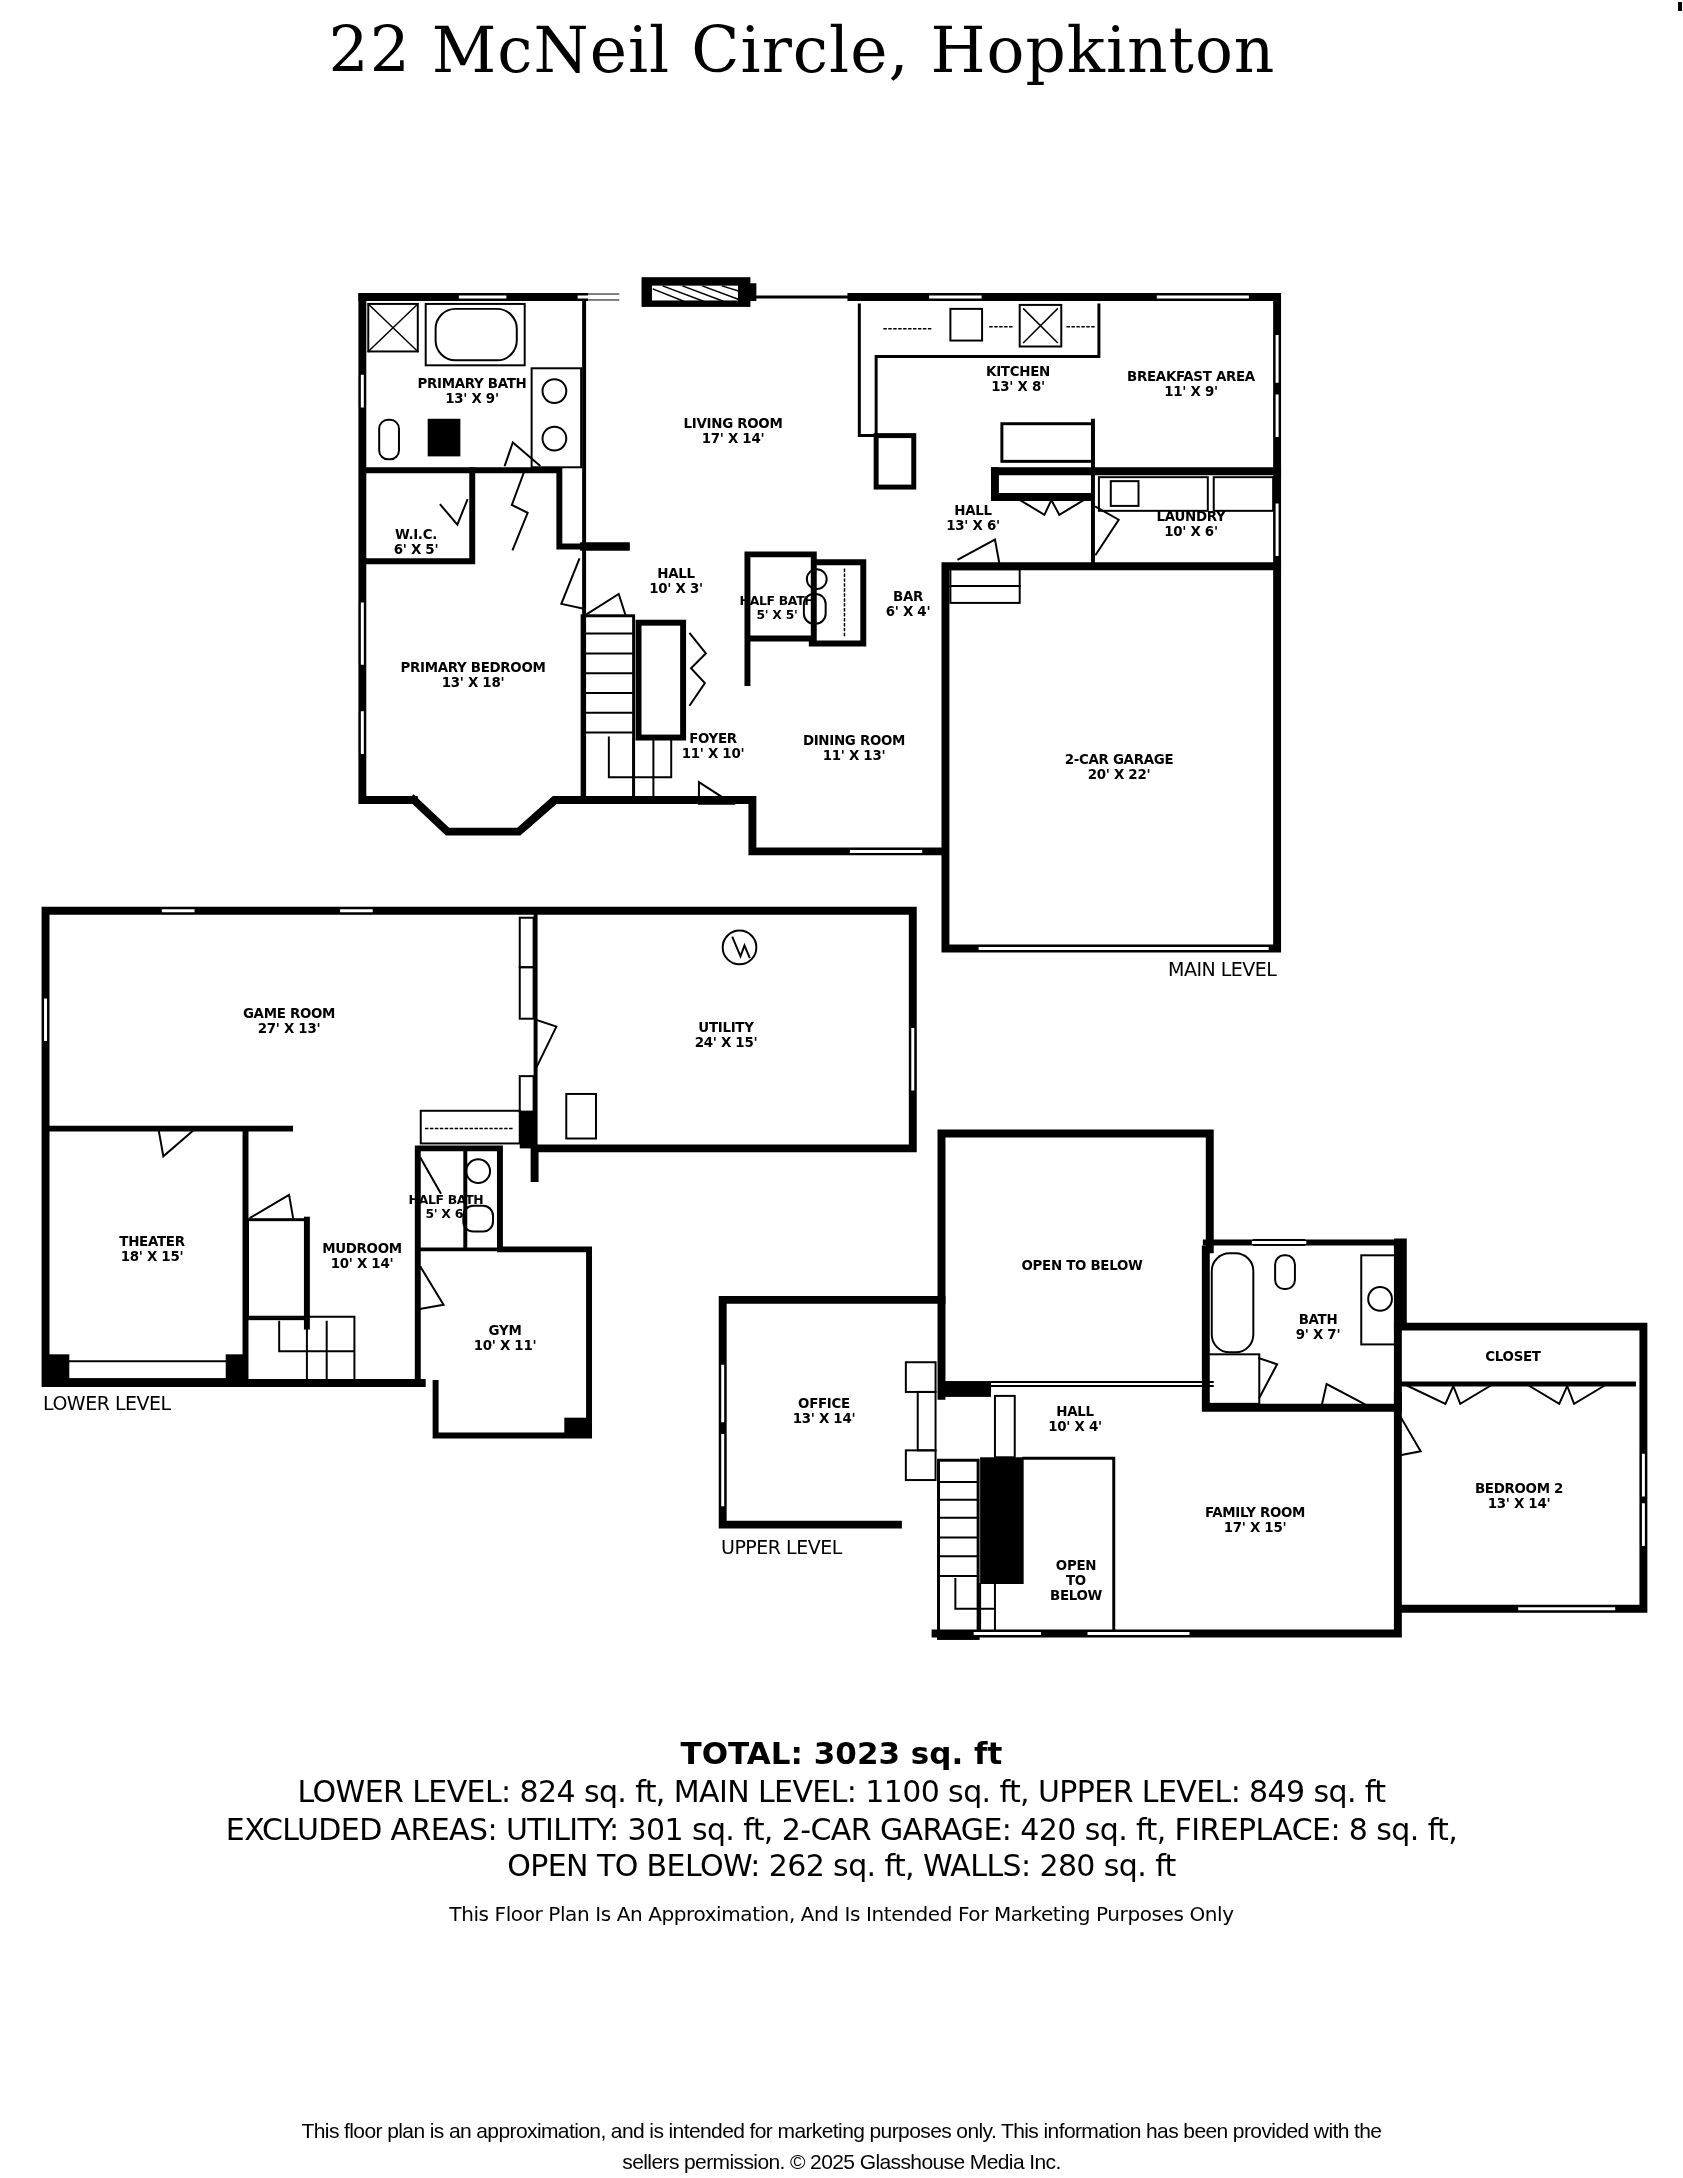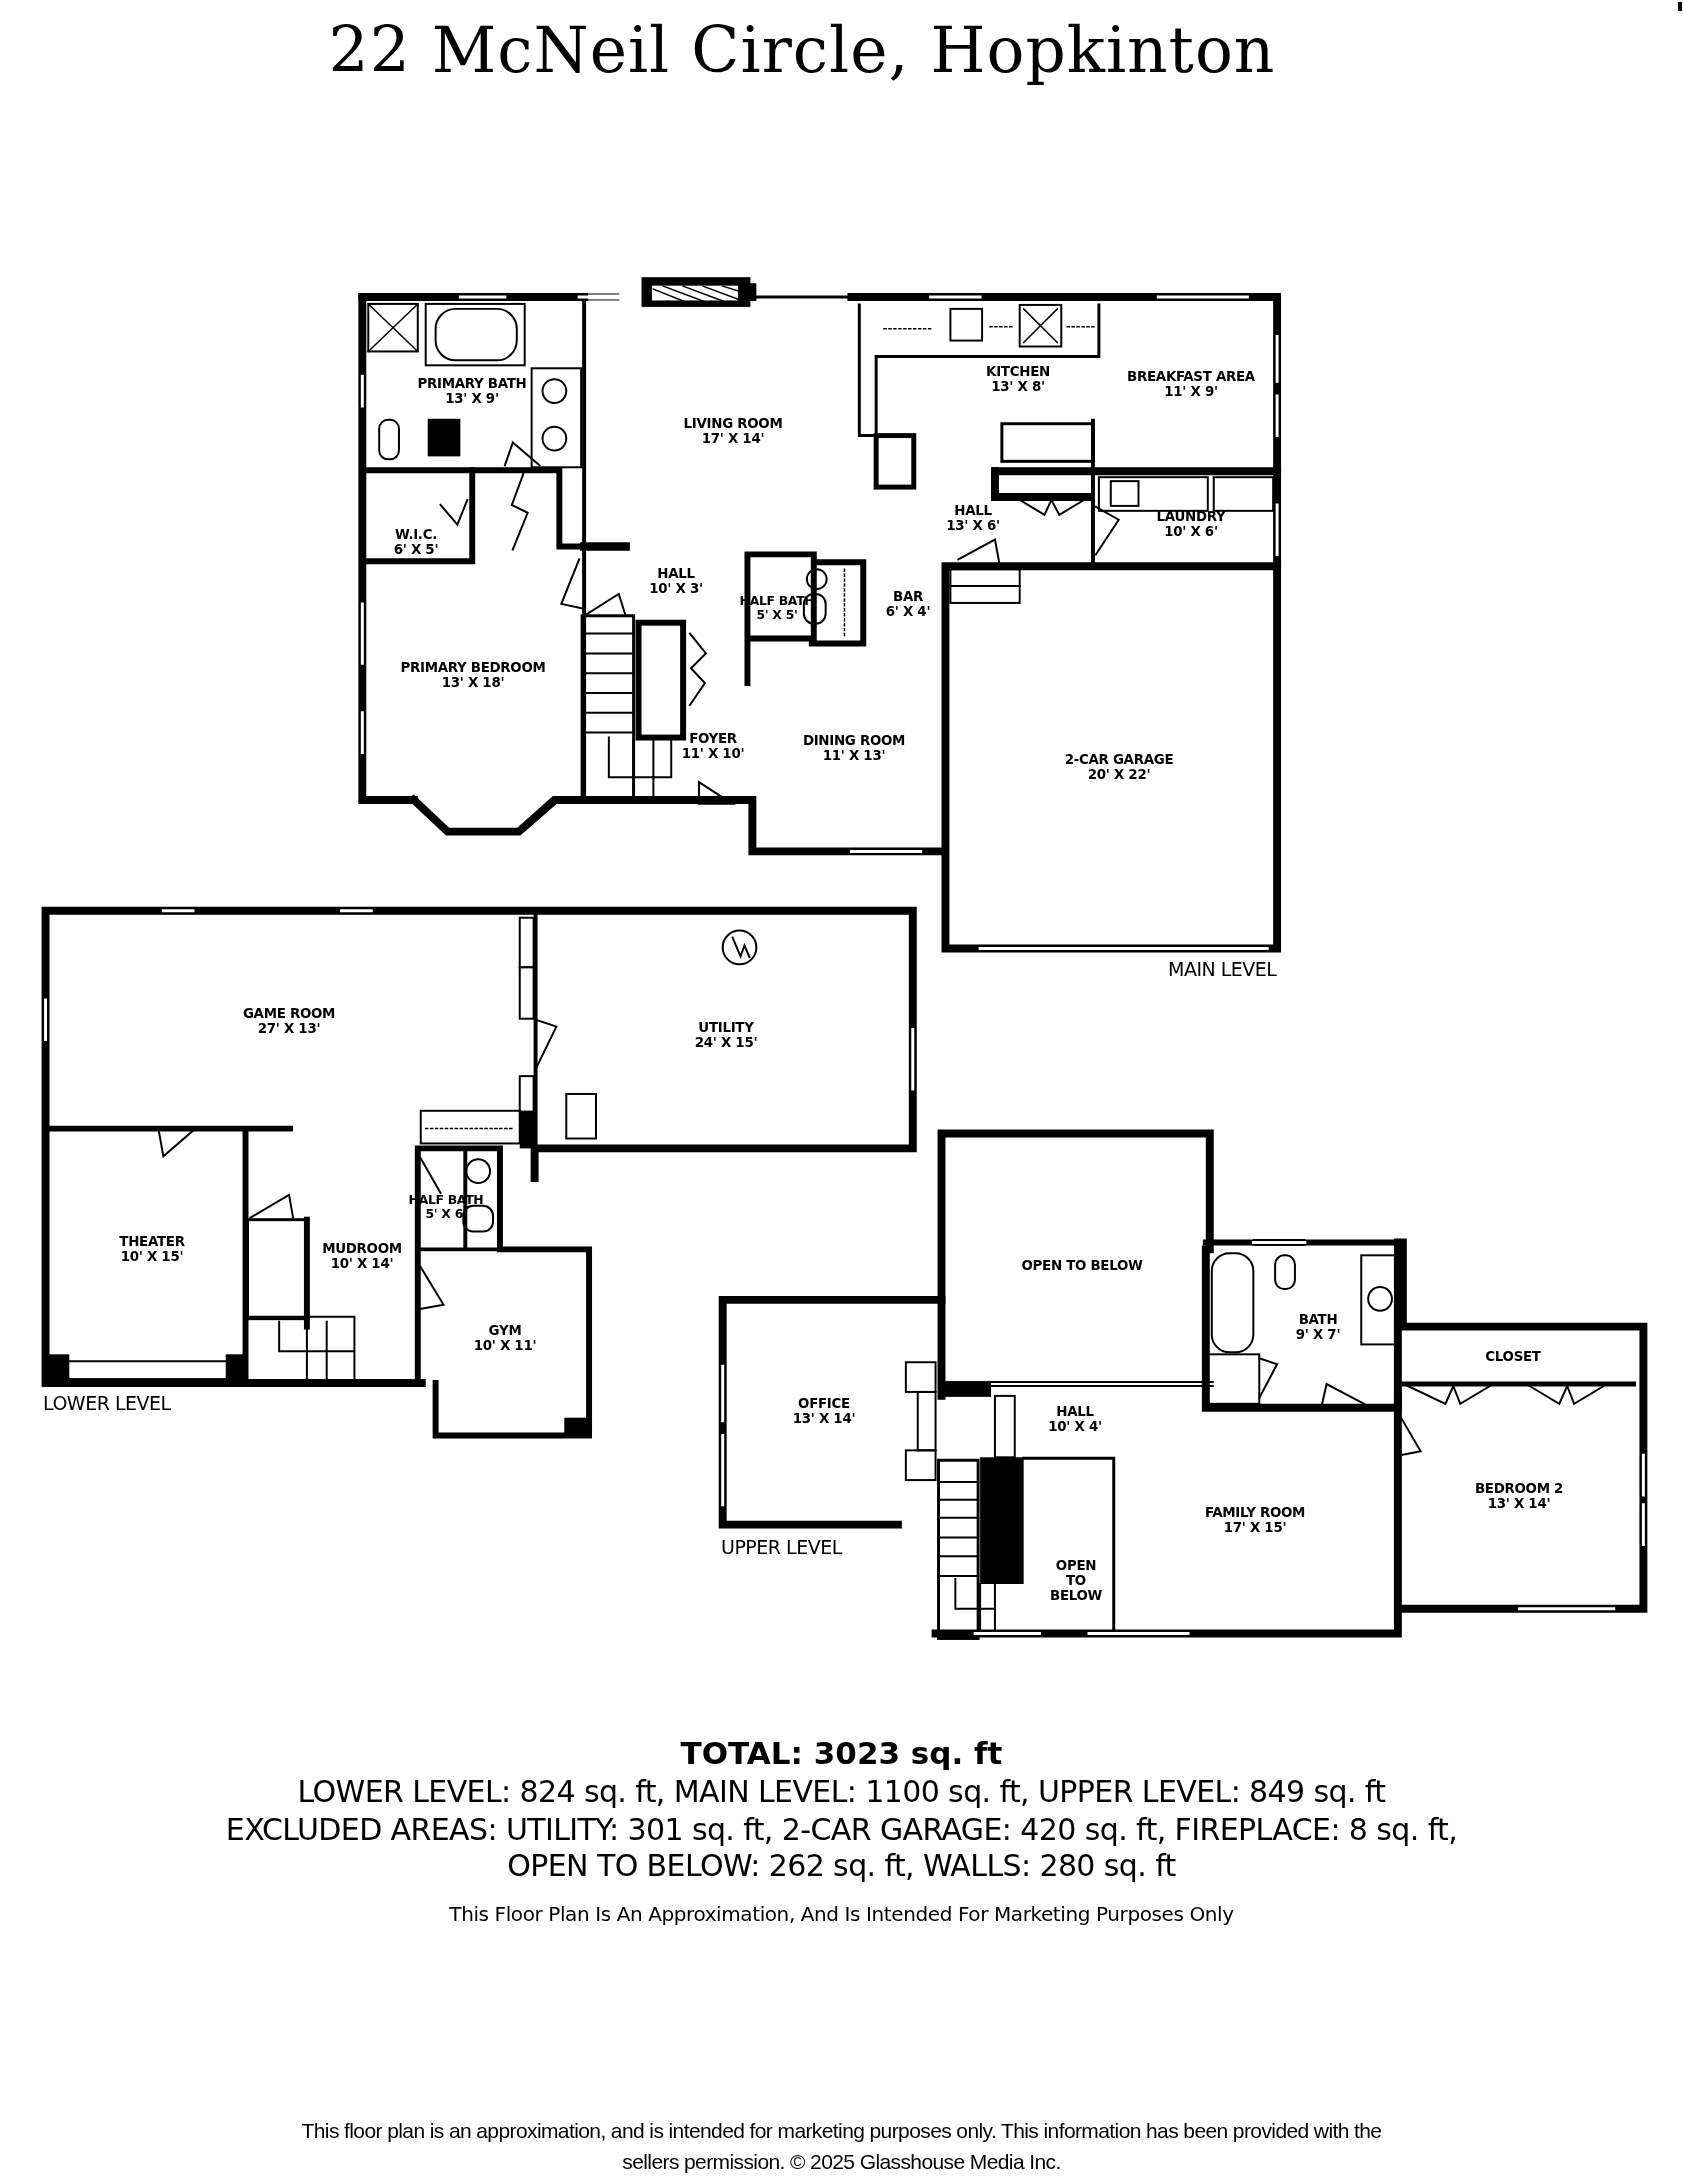--- a/index.html
+++ b/index.html
@@ -249,21 +249,21 @@
 <div class="lbl" style="left:289px;top:1006px;">
     <span>GAME ROOM</span>
     <span>27' X 13'</span>
   </div>
 <div class="lbl" style="left:726px;top:1020px;">
     <span>UTILITY</span>
     <span>24' X 15'</span>
   </div>
 <div class="lbl" style="left:152px;top:1234px;">
     <span>THEATER</span>
-    <span>10' X 15'</span>
+    <span>18' X 15'</span>
   </div>
 <div class="lbl" style="left:362px;top:1241px;">
     <span>MUDROOM</span>
     <span>10' X 14'</span>
   </div>
 <div class="lbl" style="left:446px;top:1193px;font-size:12.4px;line-height:14px;">
     <span>HALF BATH</span>
     <span>5' X 6'</span>
   </div>
 <div class="lbl" style="left:505px;top:1323px;">

